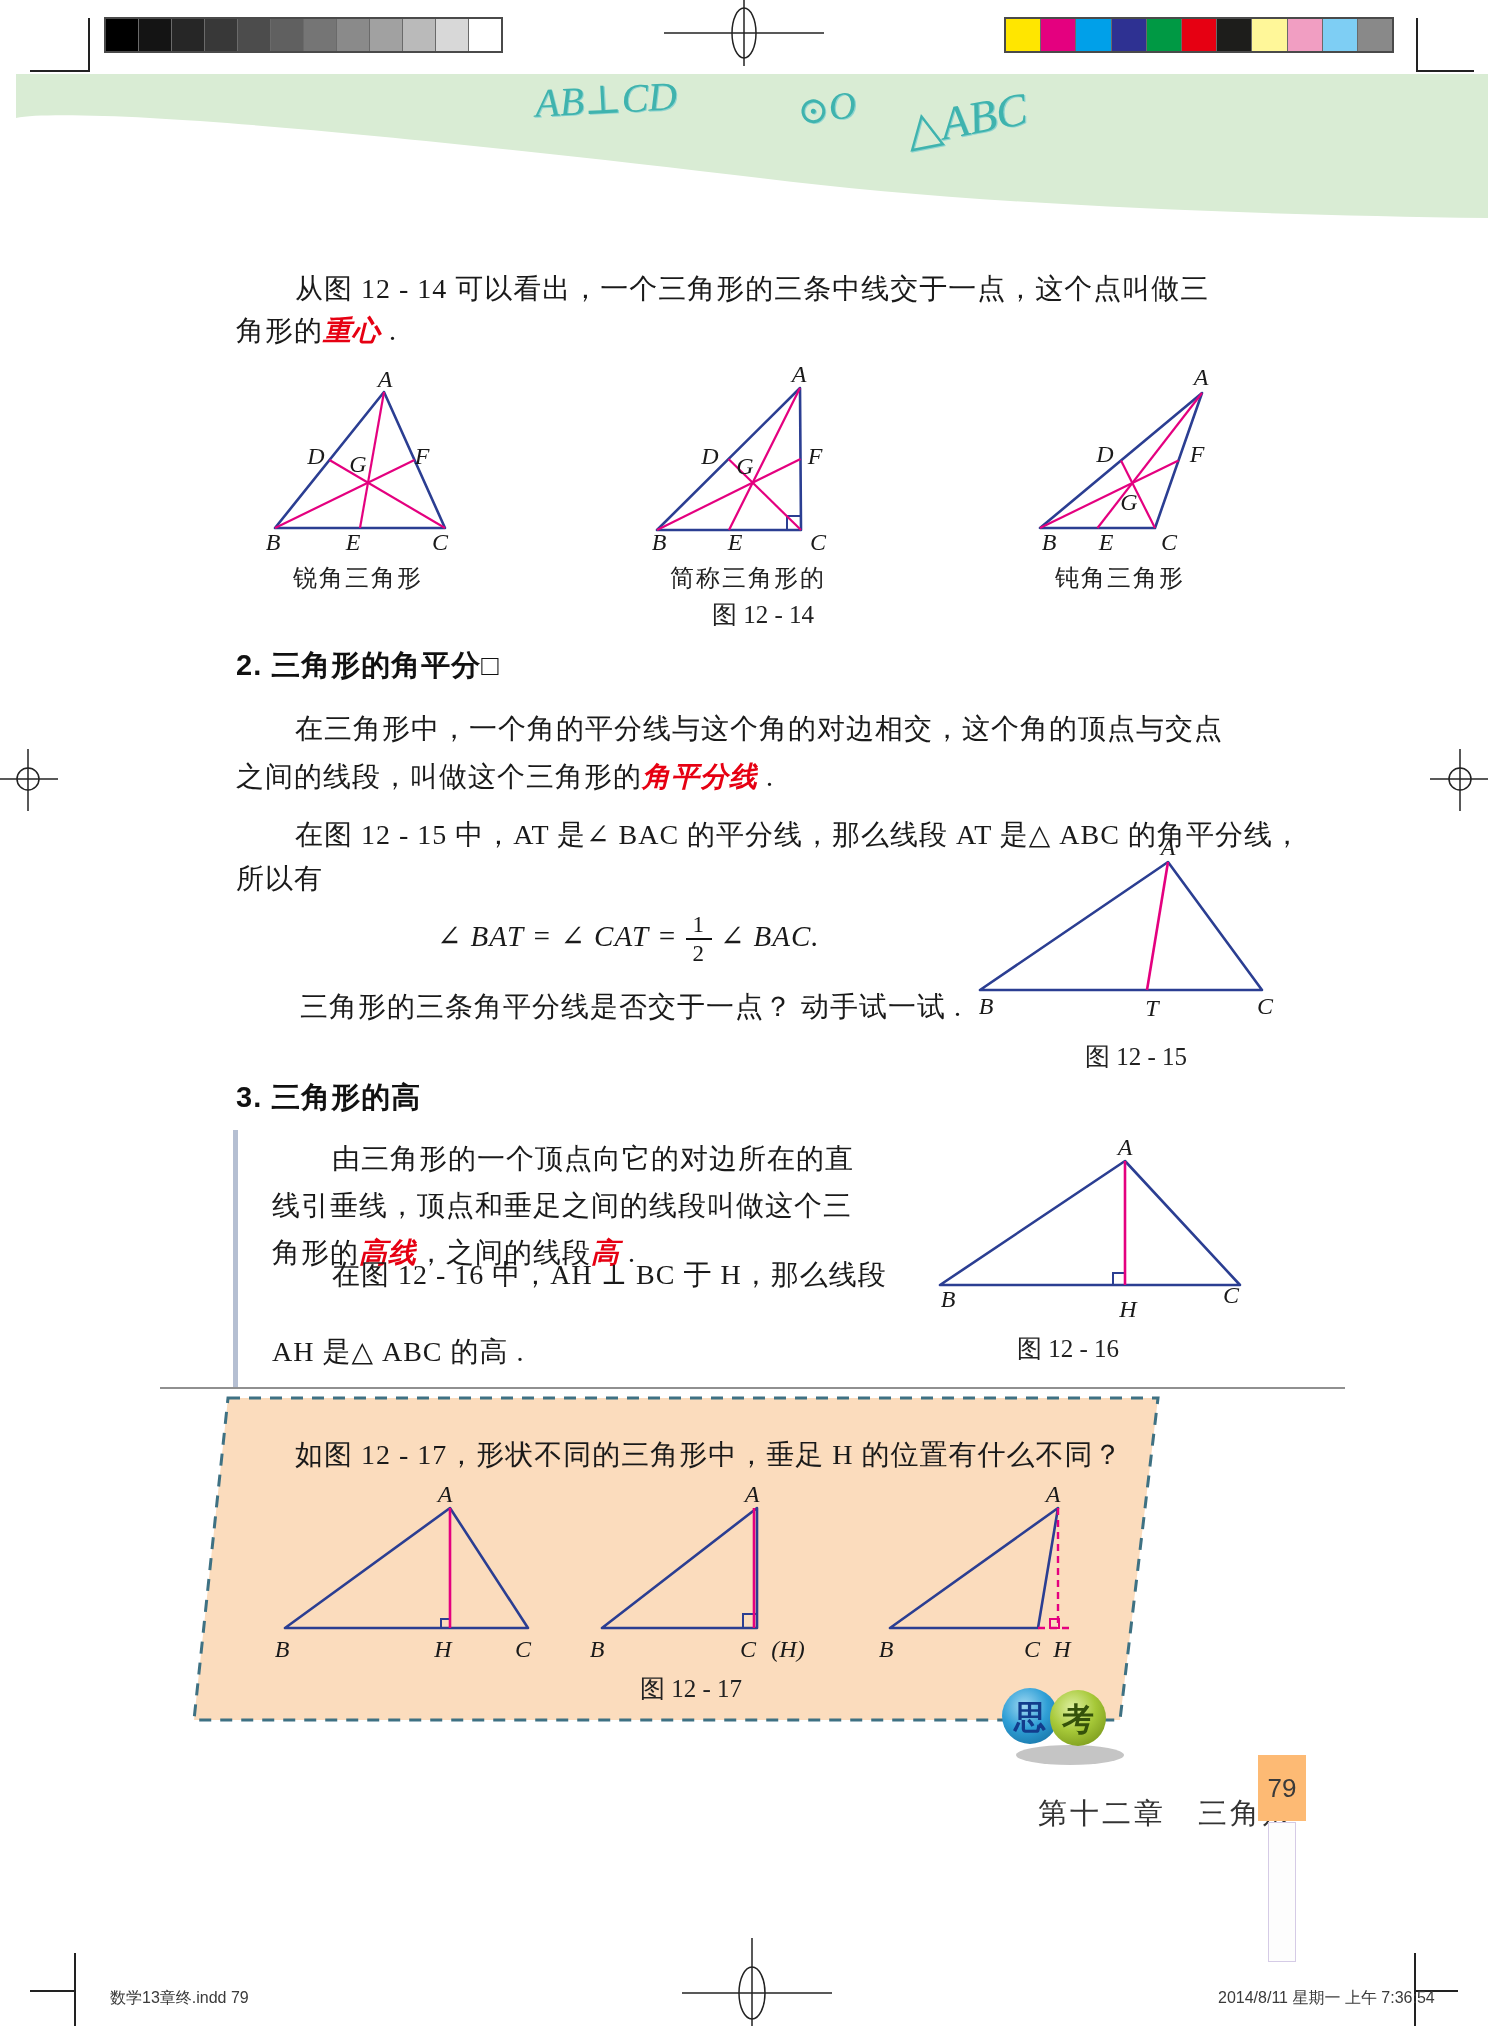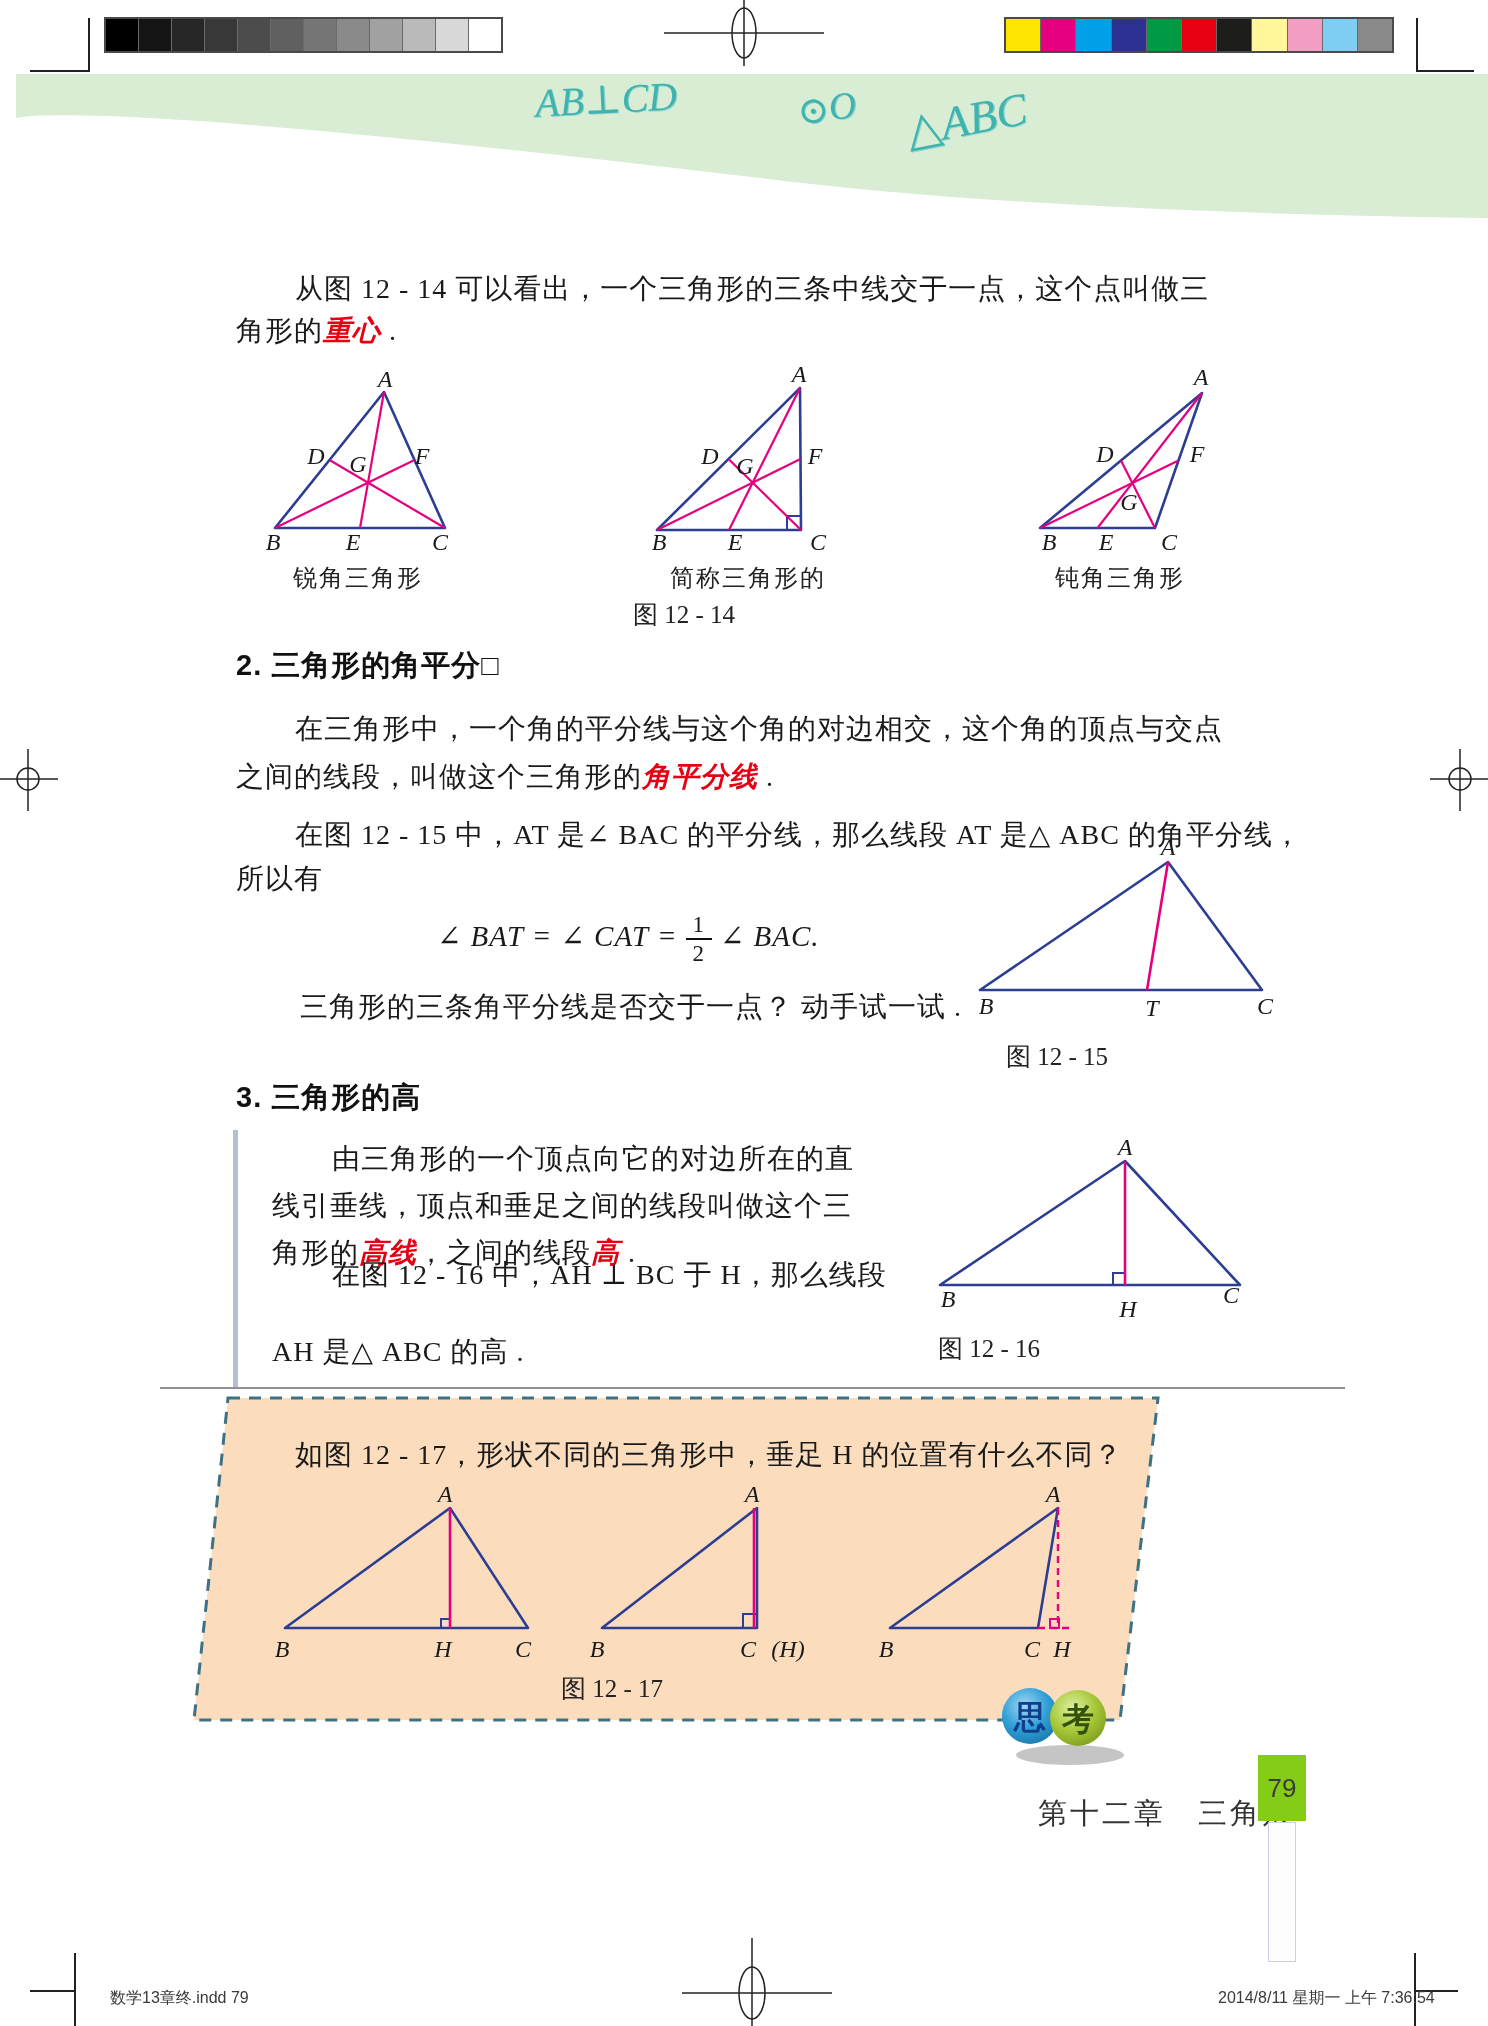--- a/index.html
+++ b/index.html
@@ -3,21 +3,21 @@
 <meta charset="utf-8">
 <style>
   html,body{margin:0;padding:0;background:#ffffff;}
   #canvas{position:relative;width:1488px;height:2026px;background:#fff;overflow:hidden;
           font-family:"Liberation Serif","DejaVu Serif",serif;color:#1a1a1a;}
   .abs{position:absolute;}
   .nowrap{white-space:nowrap;}
   .body-line{font-size:28px;letter-spacing:1px;}
   .red{color:#e60012;font-weight:bold;font-style:italic;}
   .heading{font-family:"Liberation Sans","DejaVu Sans",sans-serif;font-weight:bold;font-size:29px;color:#111;letter-spacing:1px;}
-  .figcap{font-size:25px;color:#222;text-align:left;}
+  .figcap{font-size:25px;color:#222;text-align:center;}
   .typecap{font-size:24px;color:#222;text-align:center;letter-spacing:2px;}
   .question{font-size:28px;color:#1a1a1a;letter-spacing:1px;}
   .footer-chapter{font-size:29px;color:#333;letter-spacing:3px;}
   .print-line{font-family:"Liberation Sans","DejaVu Sans",sans-serif;font-size:16px;color:#3a3a3a;}
   .band-formula{font-style:italic;color:#3fb3ae;font-family:"Liberation Serif","DejaVu Serif",serif;
                 text-shadow:1px 1px 0 #8ed4cf;}
   
   .calbar{display:flex;border:2px solid #4a4a4a;box-sizing:border-box;}
   .calbar .swatch{flex:1;border-left:1px solid #6a6a6a;}
   .calbar .swatch:first-child{border-left:none;}
@@ -30,21 +30,21 @@
   .dashm{stroke:#e4007f;stroke-width:2.4;stroke-dasharray:7 5;fill:none;}
   text.lab{font:italic 24px "Liberation Serif","DejaVu Serif",serif;fill:#1a1a1a;text-anchor:middle;}
   
   .formula{font-size:29px;font-style:italic;letter-spacing:1px;}
   .frac{display:inline-block;text-align:center;vertical-align:middle;margin:0 8px;font-size:23px;line-height:1.1;font-style:normal;}
   .frac .num{display:block;border-bottom:2px solid #111;padding:0 7px 1px;}
   .frac .den{display:block;padding-top:1px;}
   .sidebar-rule{background:#b5bfd2;}
   .sep-rule{background:#909090;}
   .mark{background:#222;}
-  .tab79{background:#84cc16;color:#3a3a3a;font-family:"Liberation Sans","DejaVu Sans",sans-serif;
+  .tab79{background:#fdba74;color:#3a3a3a;font-family:"Liberation Sans","DejaVu Sans",sans-serif;
          font-size:26px;display:flex;align-items:center;justify-content:center;}
   .tab-strip{background:#fdfdfd;border:1px solid #d5cbe6;}
 </style>
 </head>
 <body>
 
 <div id="canvas">
 
   <div class="abs mark" style="left:88px;top:18px;width:2px;height:54px"></div>
   <div class="abs mark" style="left:30px;top:70px;width:58px;height:2px"></div>

